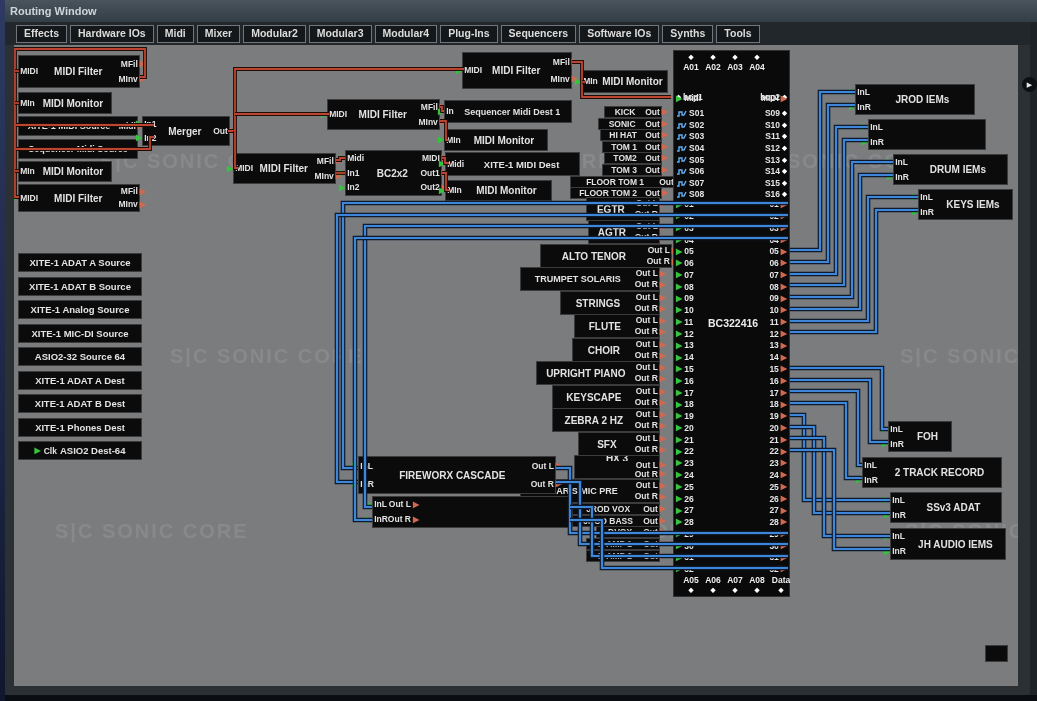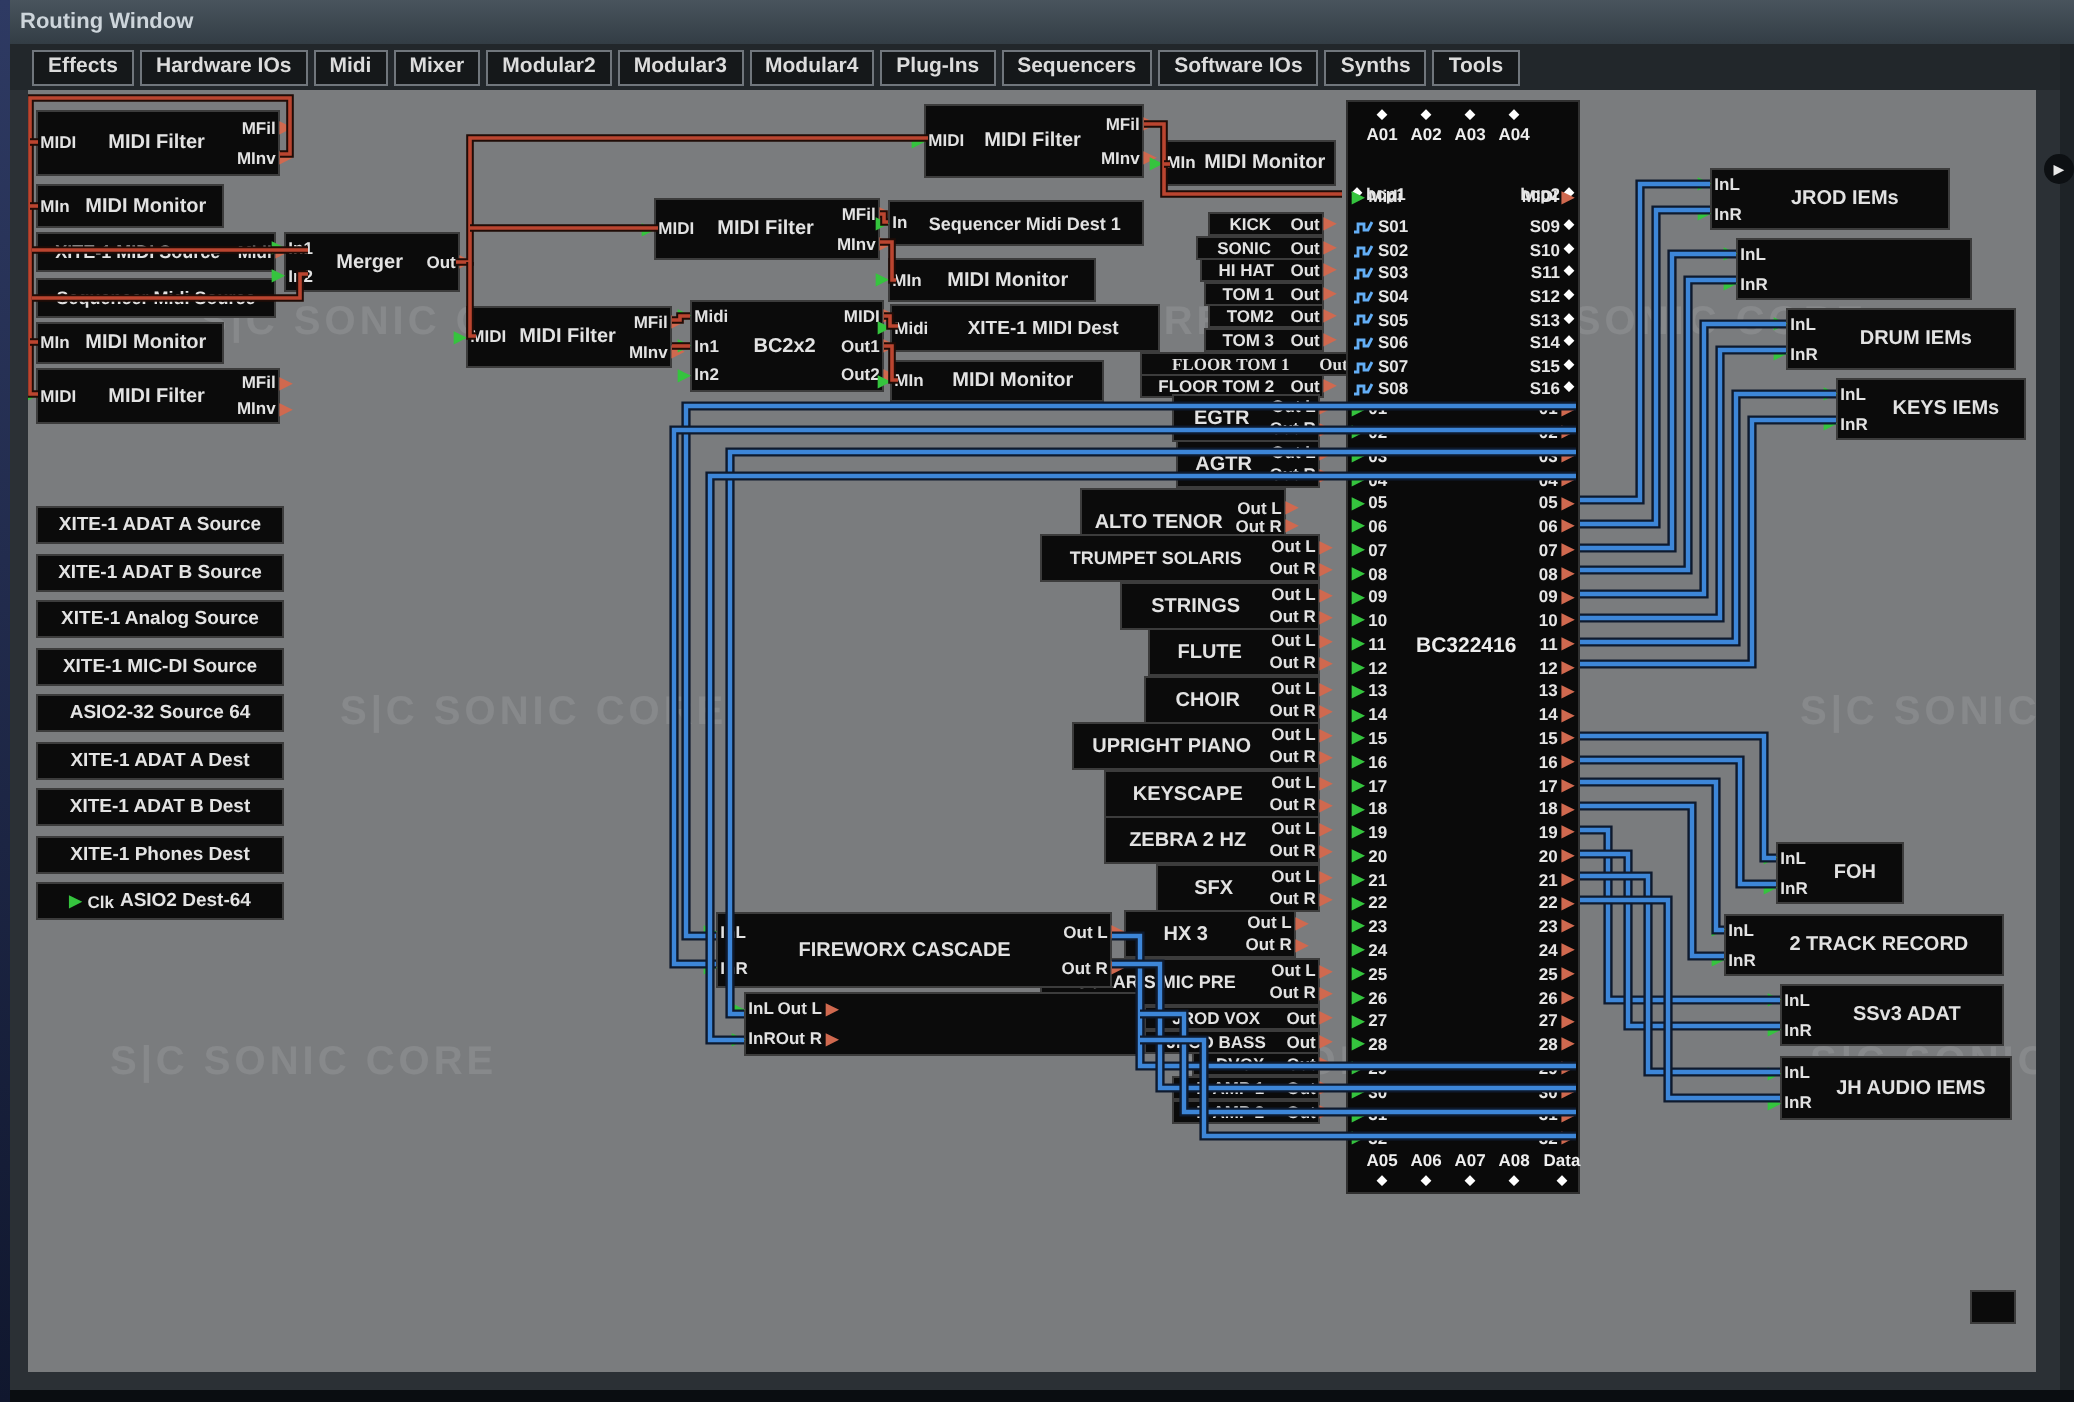--- a/index.html
+++ b/index.html
@@ -347,21 +347,21 @@
       </div>
       <div class="mod" style="left: 588px; top: 119px; width: 60px; height: 12px;">
         <div class="lbl" style="font-size: 8.5px;">TOM 3</div>
         <div class="pcol pr">
           <span class="port">
             <b>Out</b>
             <i class="ar" style="color: rgb(208, 105, 79);">▶</i>
           </span>
         </div>
       </div>
-      <div class="mod" style="left: 556px; top: 131px; width: 106px; height: 12px; font-family: Liberation Serif, serif;">
+      <div class="mod" style="left: 556px; top: 131px; width: 106px; height: 12px;">
         <div class="lbl" style="font-size: 8.5px;">FLOOR TOM 1</div>
         <div class="pcol pr">
           <span class="port">
             <b>Out</b>
             <i class="ar" style="color: rgb(208, 105, 79);">▶</i>
           </span>
         </div>
       </div>
       <div class="mod" style="left: 556px; top: 142px; width: 92px; height: 12px;">
         <div class="lbl" style="font-size: 8.5px;">FLOOR TOM 2</div>
@@ -391,21 +391,21 @@
           <span class="port">
             <b>Out L</b>
             <i class="ar" style="color: rgb(208, 105, 79);">▶</i>
           </span>
           <span class="port">
             <b>Out R</b>
             <i class="ar" style="color: rgb(208, 105, 79);">▶</i>
           </span>
         </div>
       </div>
-      <div class="mod" style="left: 526px; top: 199px; width: 103px; height: 24px; align-items: flex-end;">
+      <div class="mod" style="left: 526px; top: 199px; width: 132px; height: 24px;">
         <div class="lbl">ALTO TENOR</div>
         <div class="pcol pr">
           <span class="port">
             <b>Out L</b>
             <i class="ar" style="color: rgb(208, 105, 79);">▶</i>
           </span>
           <span class="port">
             <b>Out R</b>
             <i class="ar" style="color: rgb(208, 105, 79);">▶</i>
           </span>
@@ -508,21 +508,21 @@
           <span class="port">
             <b>Out L</b>
             <i class="ar" style="color: rgb(208, 105, 79);">▶</i>
           </span>
           <span class="port">
             <b>Out R</b>
             <i class="ar" style="color: rgb(208, 105, 79);">▶</i>
           </span>
         </div>
       </div>
-      <div class="mod" style="left: 548px; top: 410px; width: 86px; height: 24px;">
+      <div class="mod" style="left: 560px; top: 410px; width: 86px; height: 24px; flex-direction: column;">
         <div class="lbl">HX 3</div>
         <div class="pcol pr">
           <span class="port">
             <b>Out L</b>
             <i class="ar" style="color: rgb(208, 105, 79);">▶</i>
           </span>
           <span class="port">
             <b>Out R</b>
             <i class="ar" style="color: rgb(208, 105, 79);">▶</i>
           </span>

